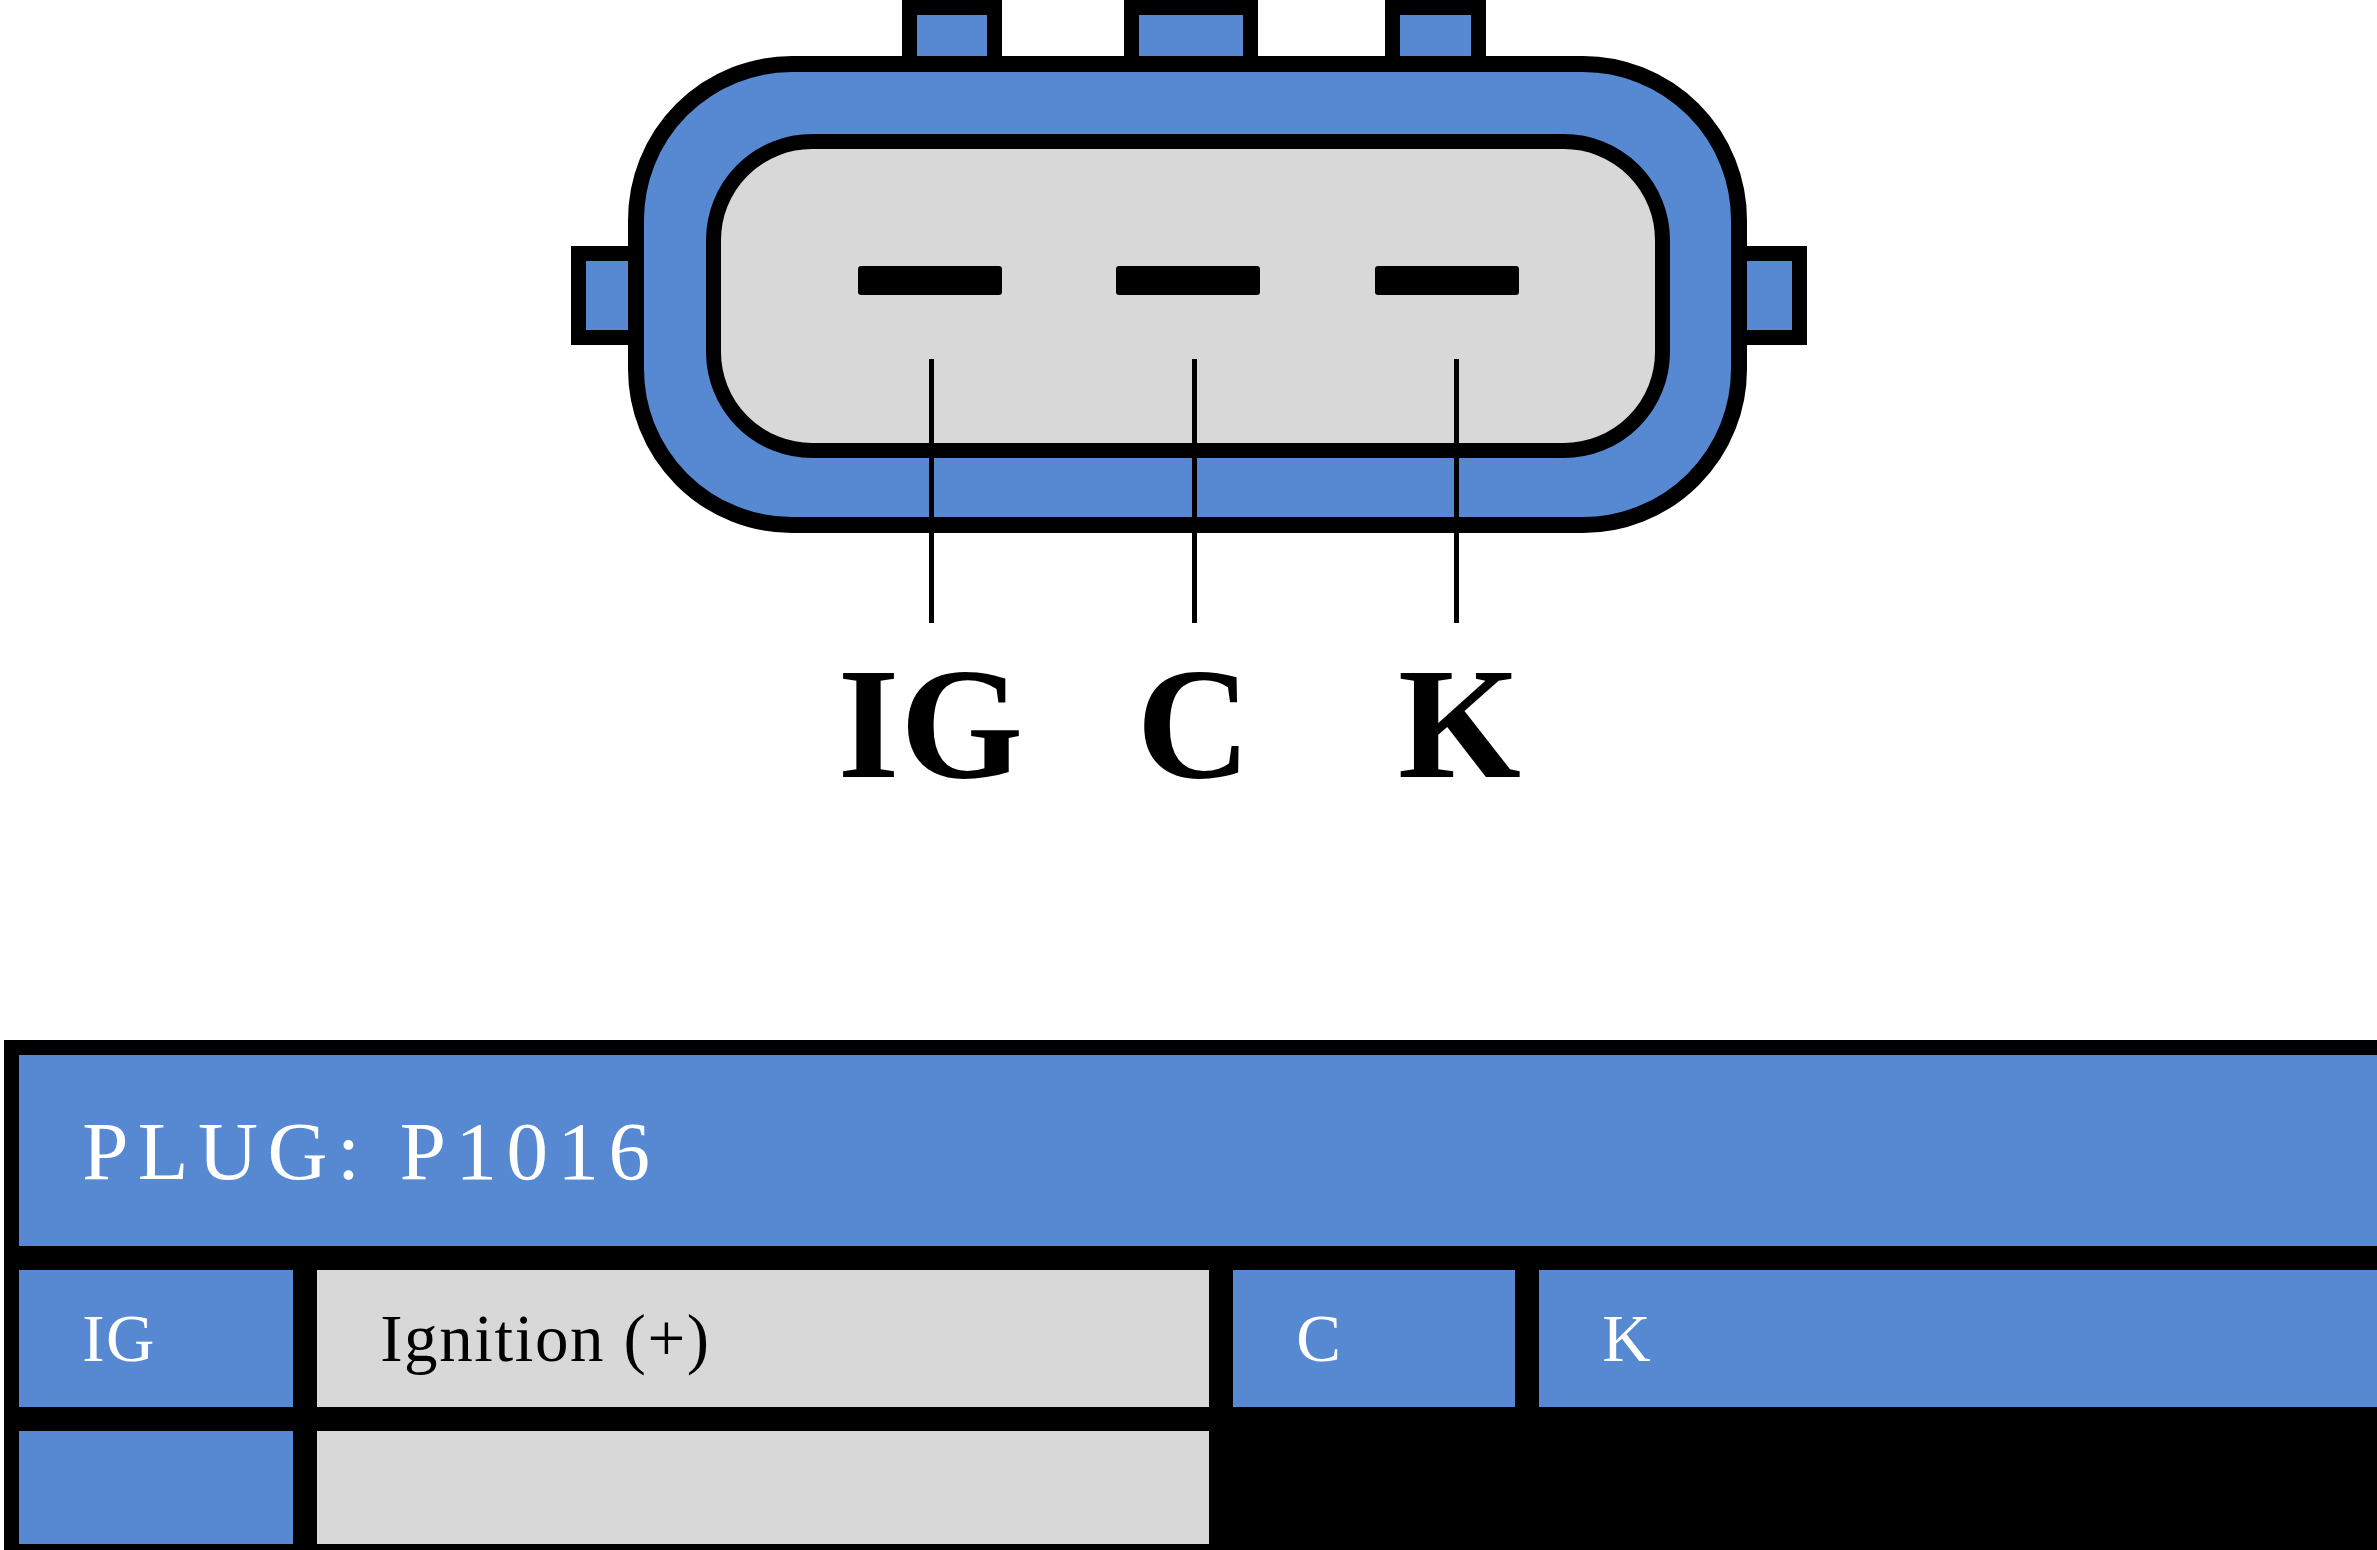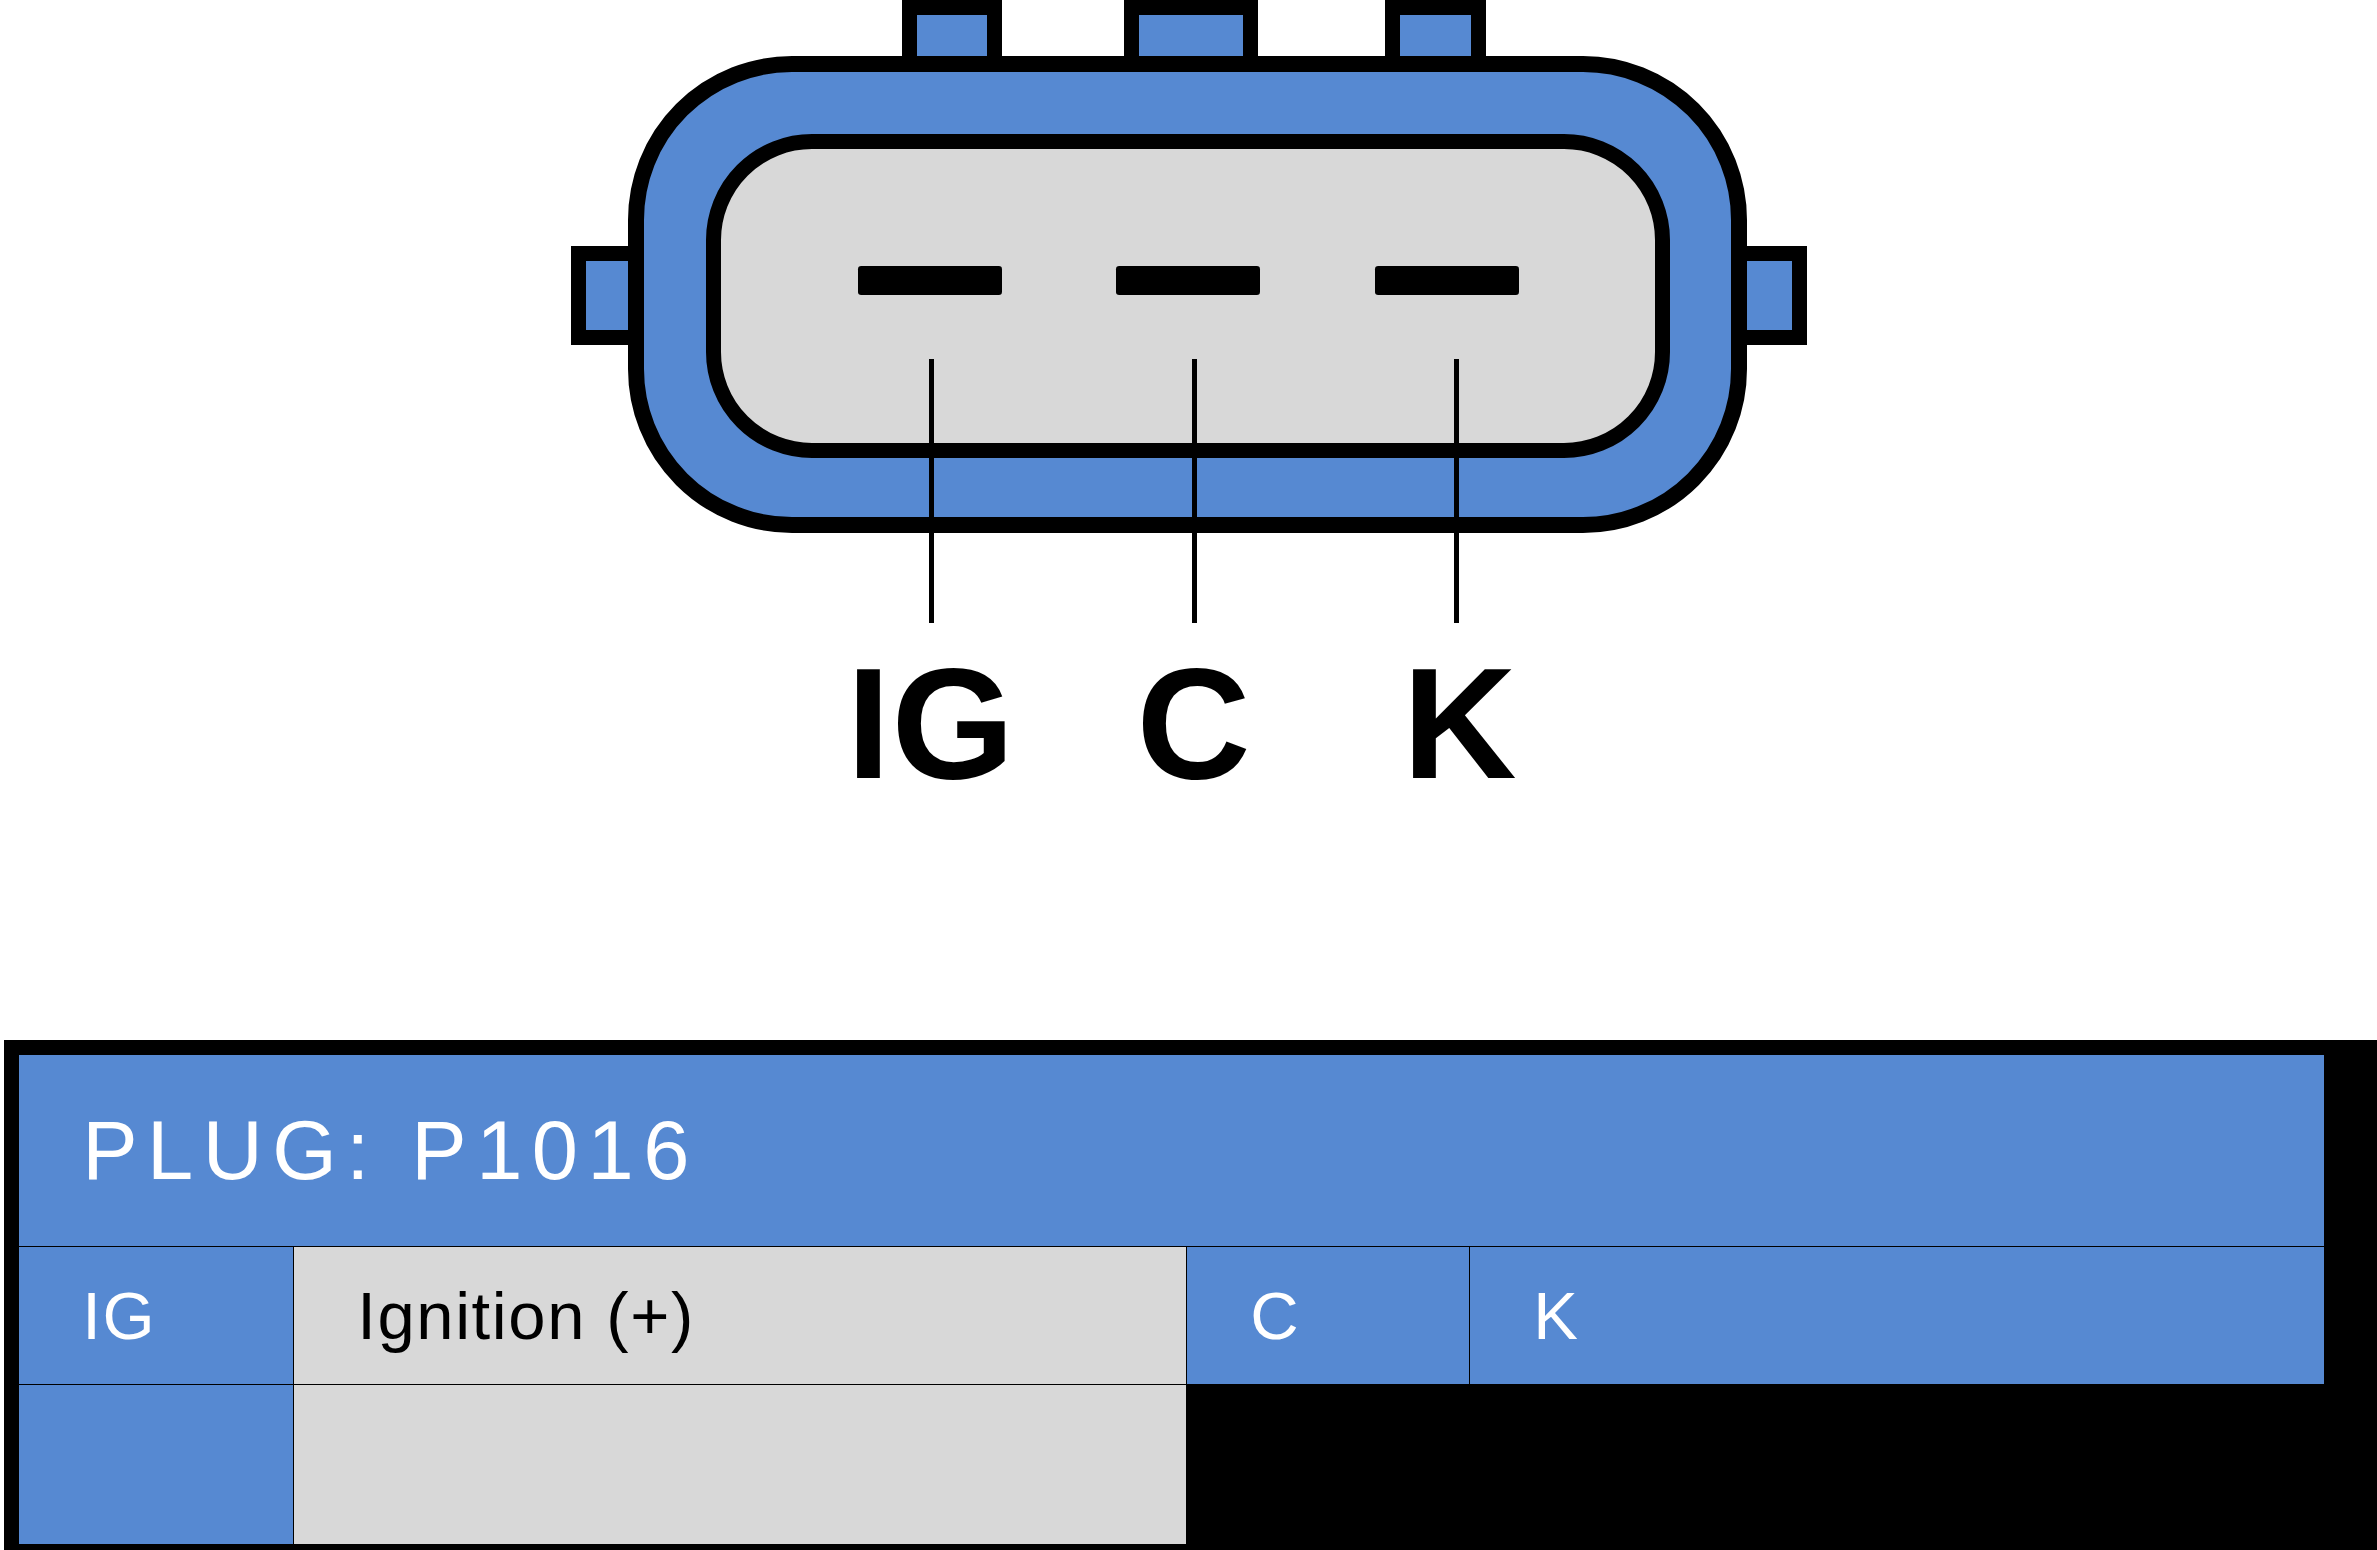--- a/index.html
+++ b/index.html
@@ -2,21 +2,21 @@
 <html style="--blue: #5689D2; --gray: #D8D8D8; --outline: #000000;font-size:8.4px"><head>
 <meta charset="utf-8">
 <style>
   html, body { margin: 0; padding: 0; }
   .canvas {
     position: relative;
     width: 2377px;
     height: 1550px;
     background: #ffffff;
     overflow: hidden;
-    font-family: Liberation Sans, sans-serif;
+    font-family: Liberation Serif, serif;
   }
 
   
   .abs { position: absolute; }
 
   .tab { position: absolute; background: var(--outline); }
   .tab .fill {
     position: absolute;
     background: var(--blue);
     top: 15px; left: 15px; right: 15px; bottom: 0;
@@ -85,21 +85,21 @@
   
   .pinout-table {
     position: absolute;
     left: 4.2px; top: 1040px;
     width: 2373px; height: 510px;
     box-sizing: border-box;
     background: var(--outline);
     display: grid;
     grid-template-columns: 274px 892px 282px 854px;
     grid-template-rows: 191px 137px 1fr;
-    gap: 1px;
+    gap: 24px;
     padding: 15px 15px 6.3px 15px;
   }
   .plug-title-cell {
     grid-column: 1 / -1;
     background: var(--blue);
     color: #ffffff;
     display: flex;
     align-items: center;
     padding-left: 63px;
     font-size: 83px;

